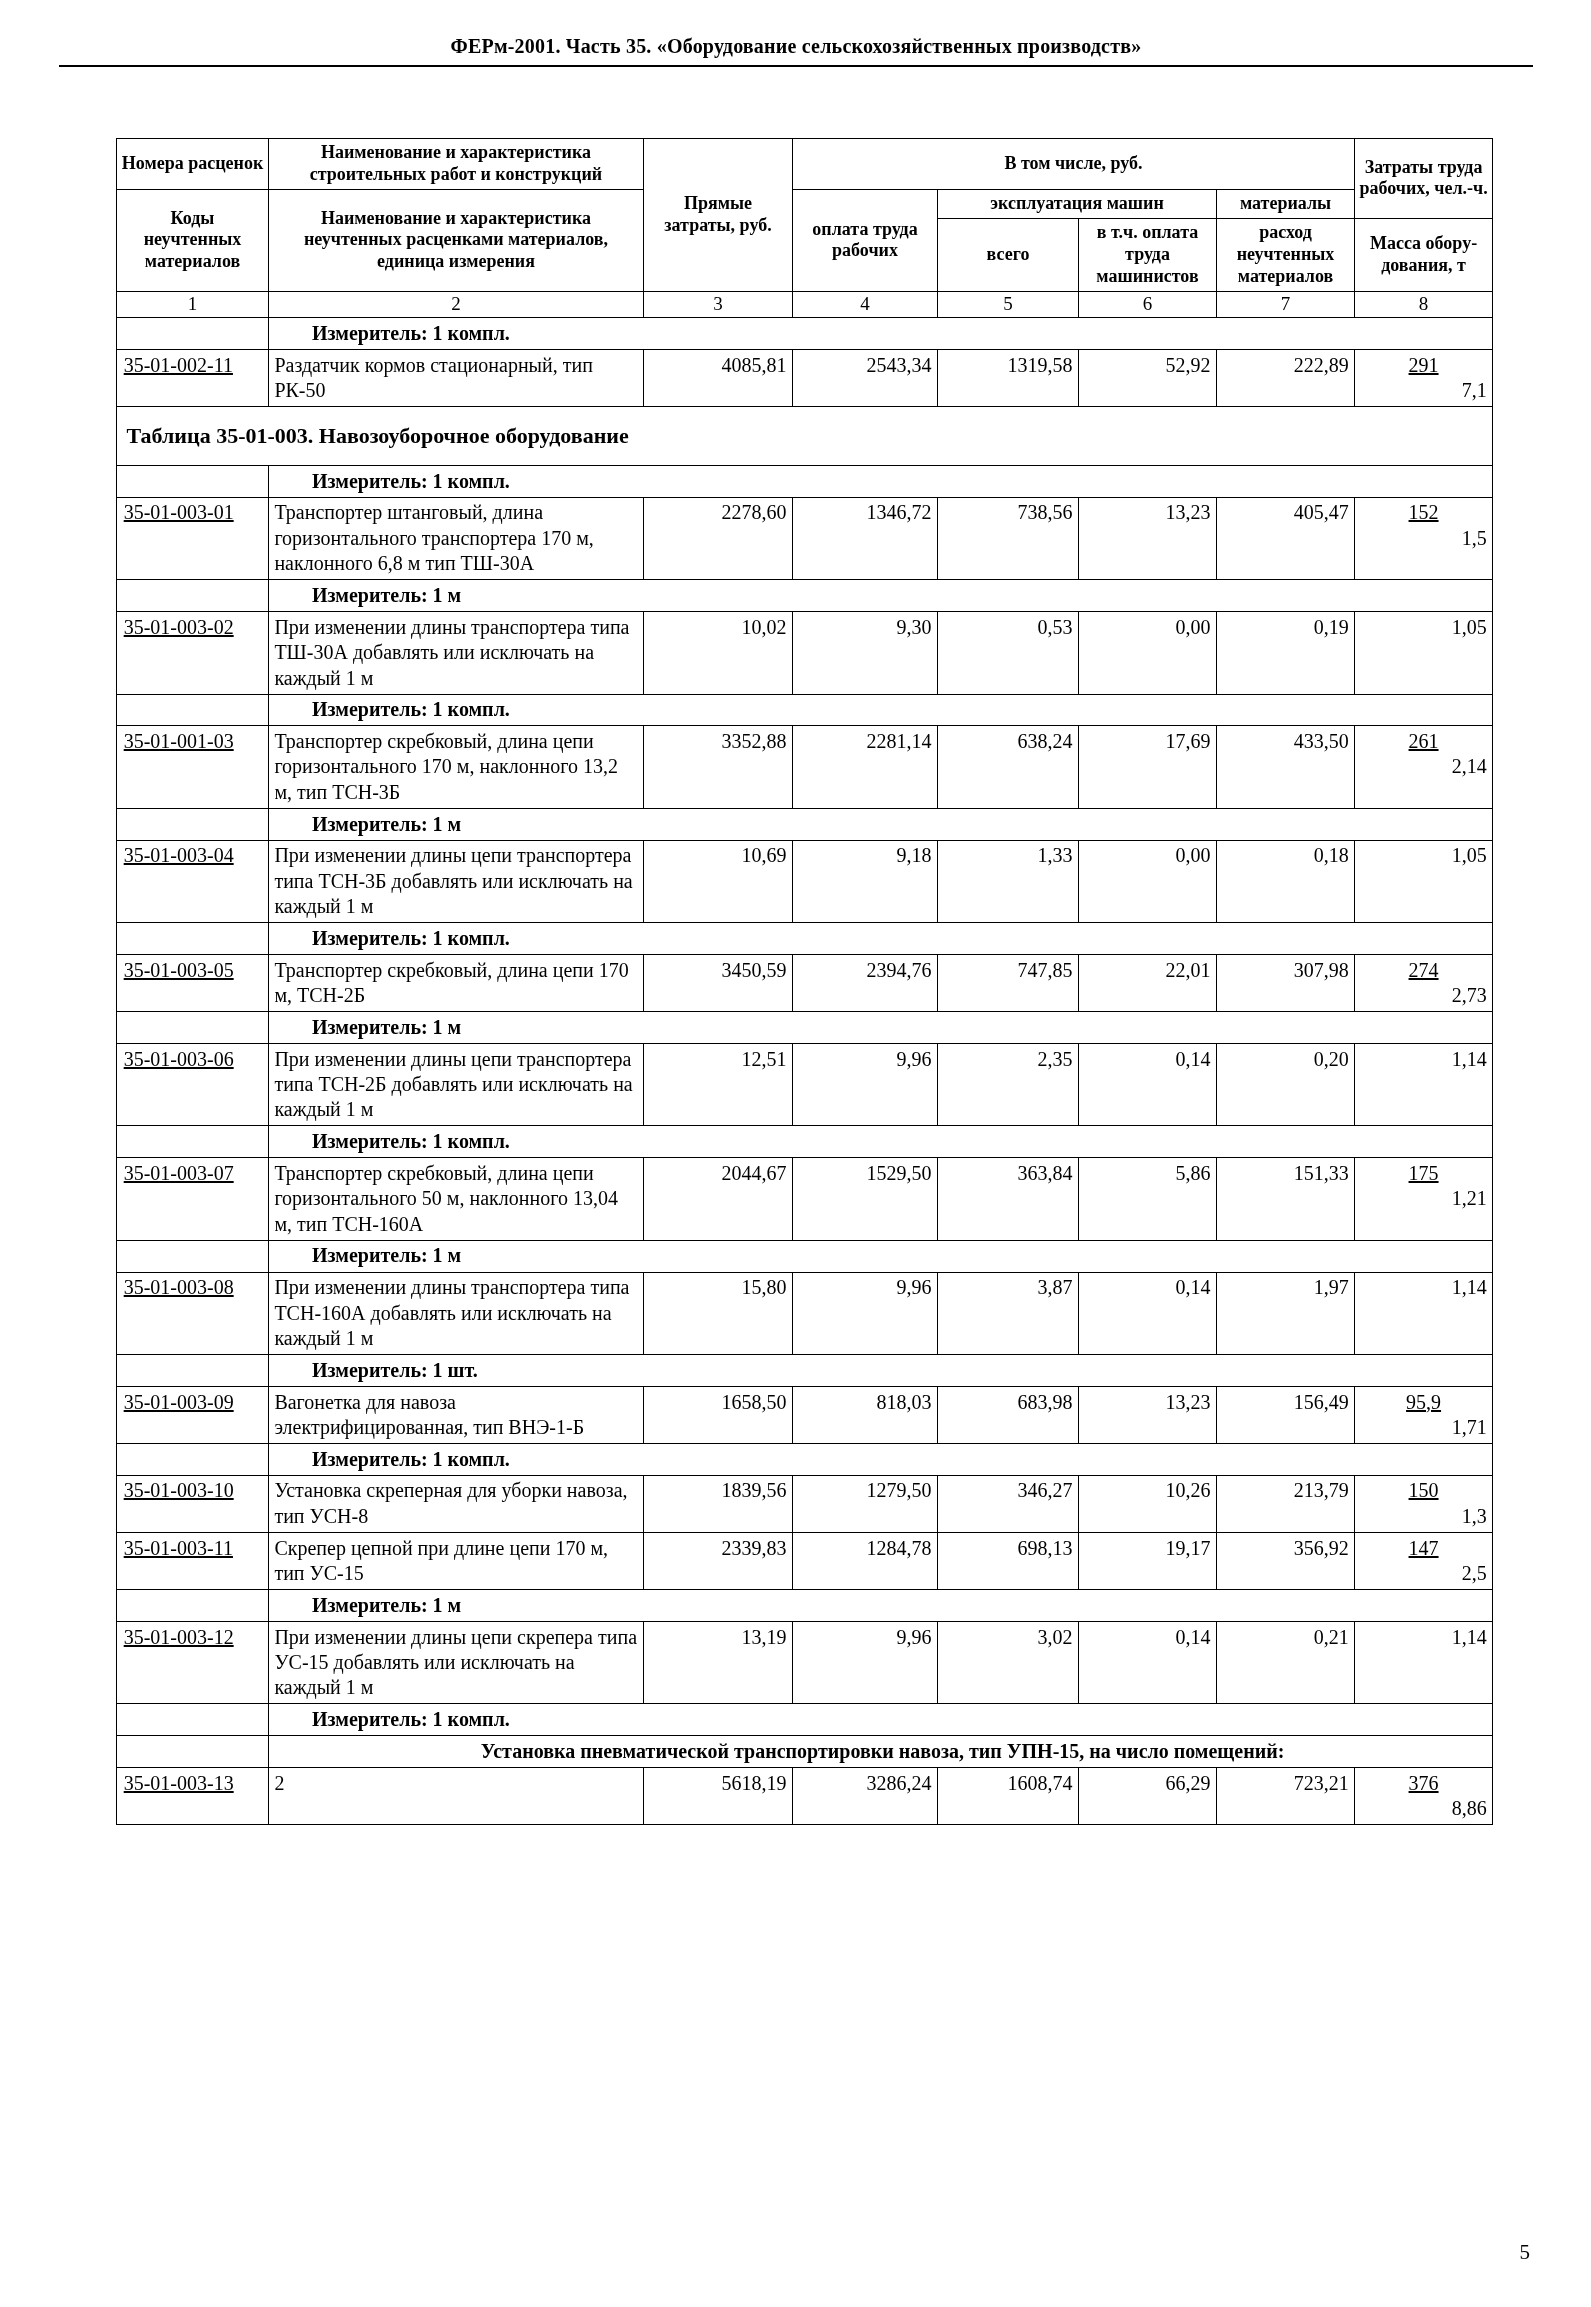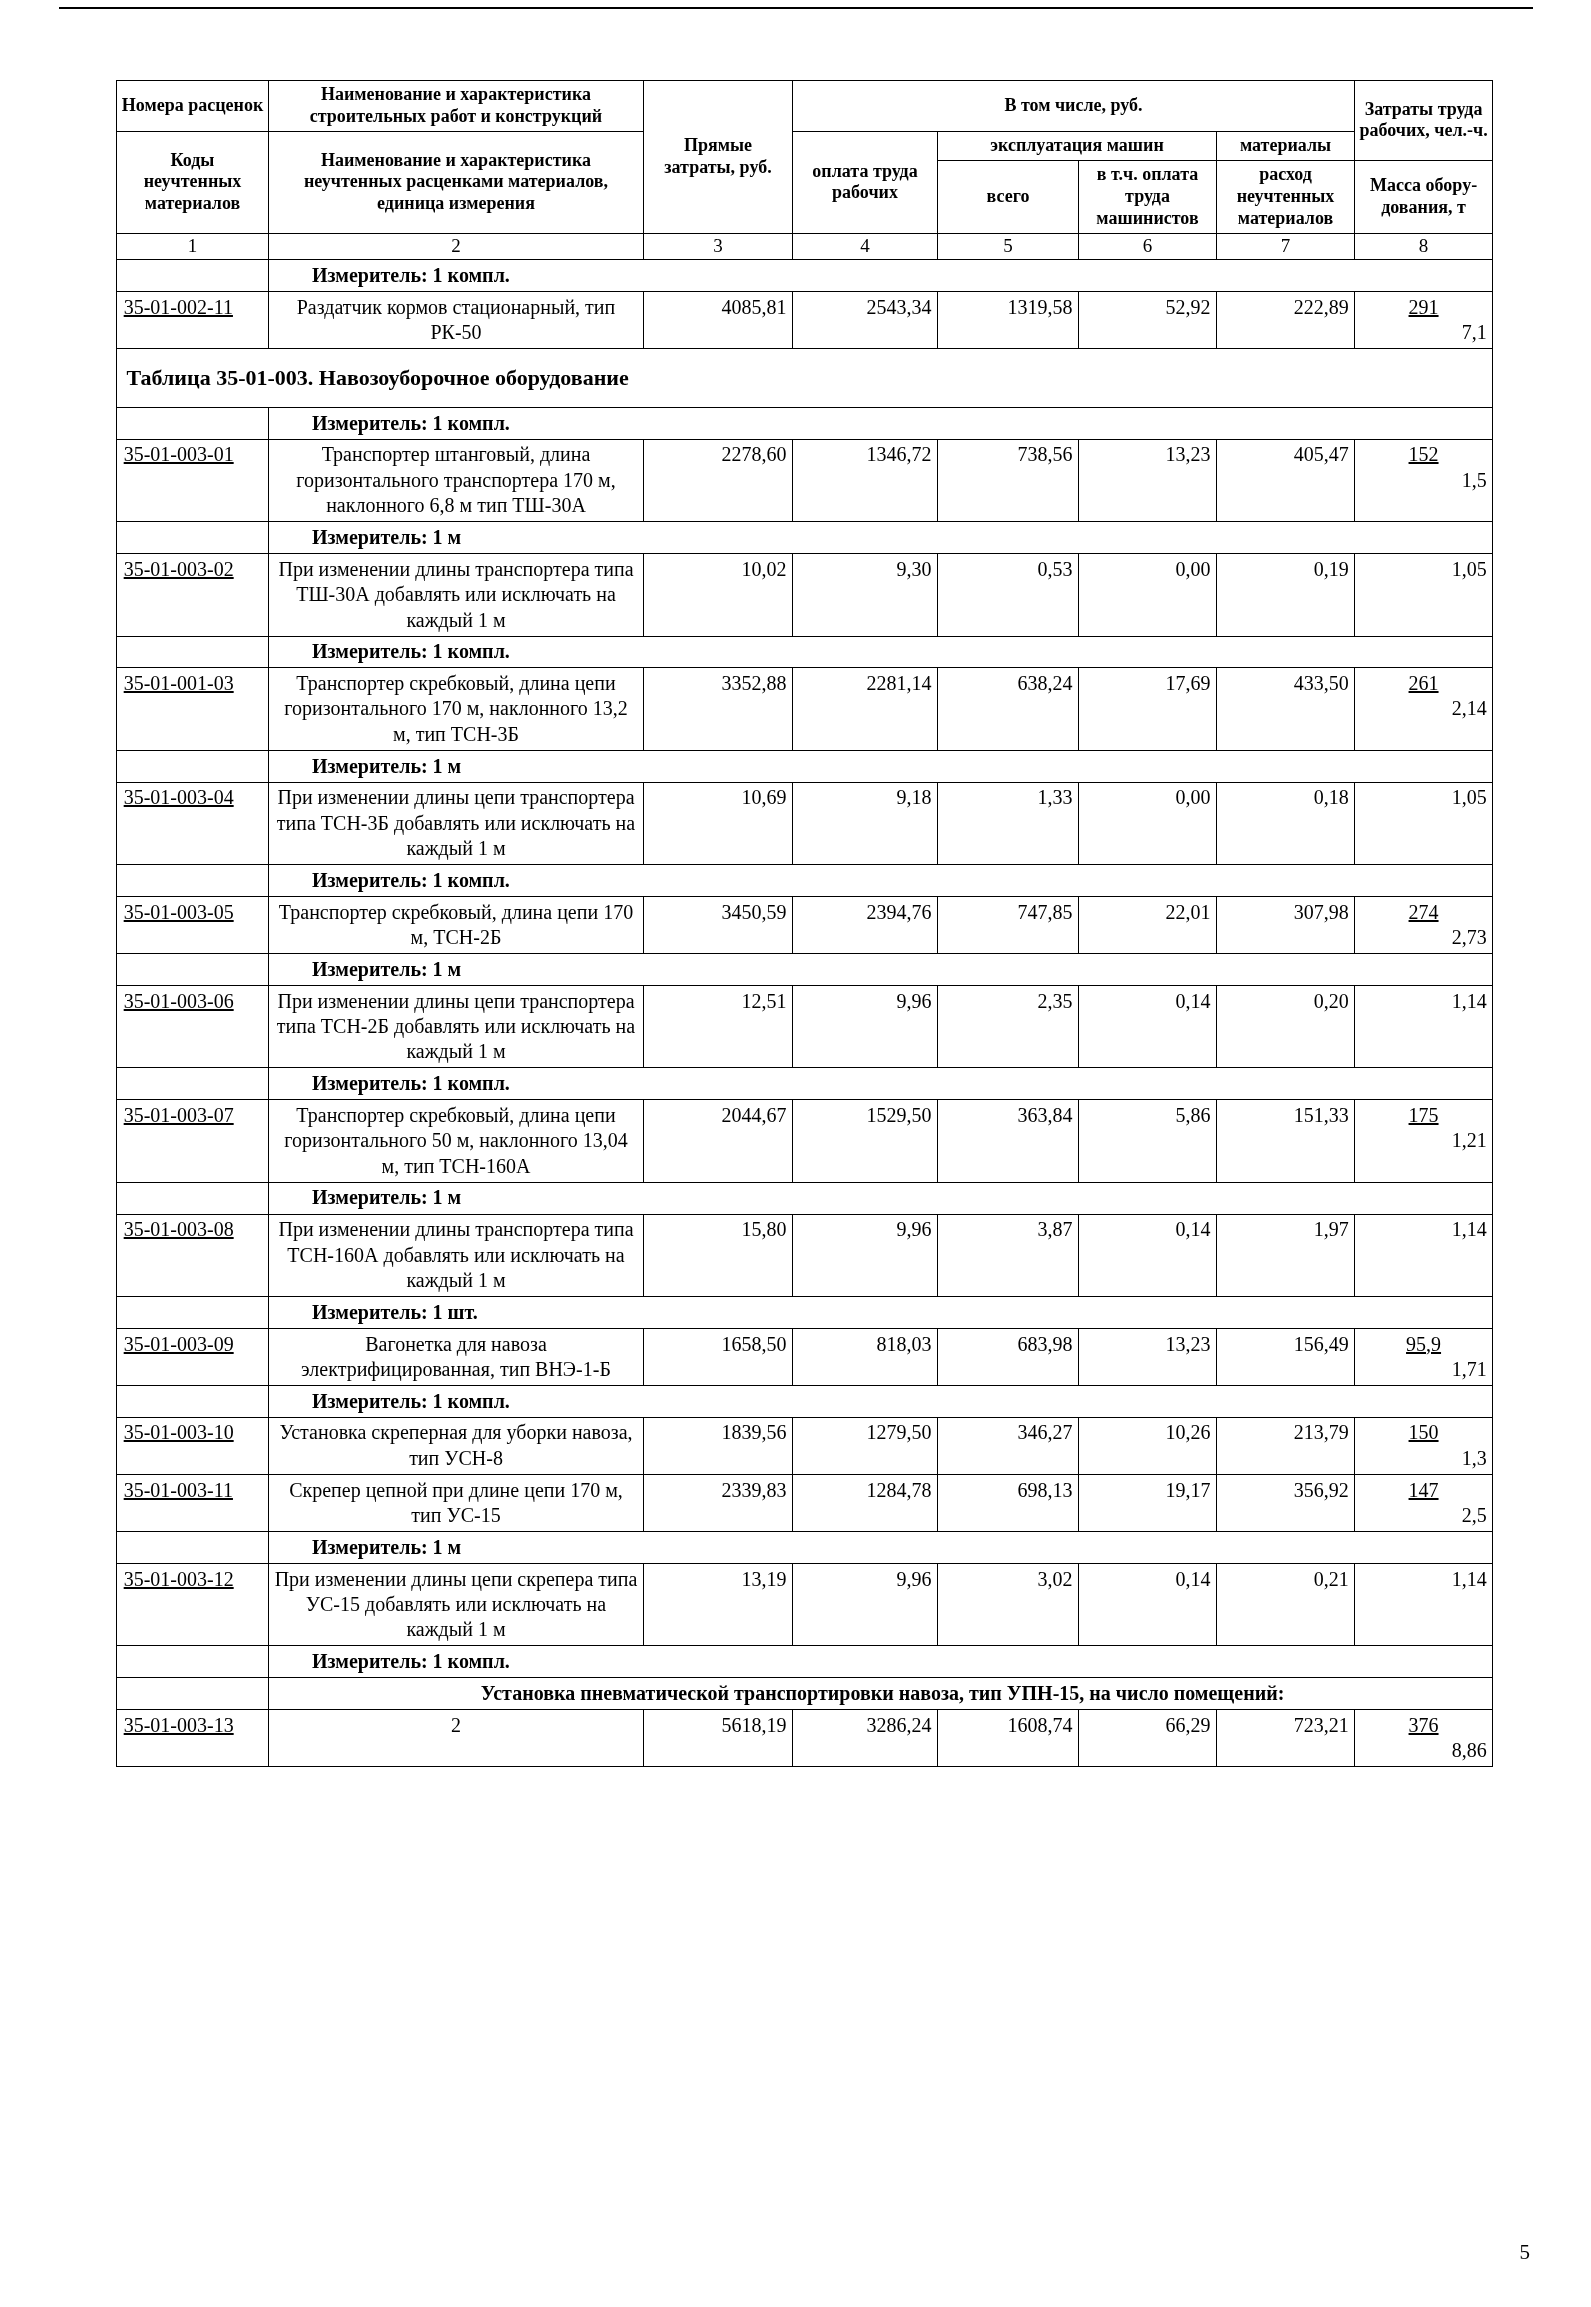--- a/index.html
+++ b/index.html
@@ -51,21 +51,21 @@
     vertical-align: middle;
     padding: 3.4px 2.7px;
   }
   tr.num-row td {
     text-align: center;
     font-weight: normal;
     font-size: 19px;
     padding: 0.7px 2.7px;
   }
   td.c-code { text-align: left; padding-left: 6.7px; white-space: nowrap; text-decoration: underline; }
-  td.c-desc { text-align: center; }
+  td.c-desc { text-align: left; }
   td.cell-num { text-align: right; padding-right: 5.4px; }
   td.c8 { text-align: right; padding-right: 5.4px; }
   .lh-underline { text-decoration: underline; text-align: center; }
   td.measurer-cell {
     font-weight: bold;
     padding-left: 43px;
     text-align: left;
   }
   td.empty { }
   td.table-title {
@@ -85,20 +85,21 @@
     top: 2240px;
     right: 62px;
     font-size: 21px;
   }
 </style>
 </head>
 <body>
 
 <div class="page">
 
+  <div class="doc-header">ФЕРм-2001. Часть 35. «Оборудование сельскохозяйственных производств»</div>
   <hr class="header-rule">
 
   <table class="rates-table">
     <colgroup>
       <col style="width:152px">
       <col style="width:375px">
       <col style="width:149px">
       <col style="width:145px">
       <col style="width:141px">
       <col style="width:138px">

